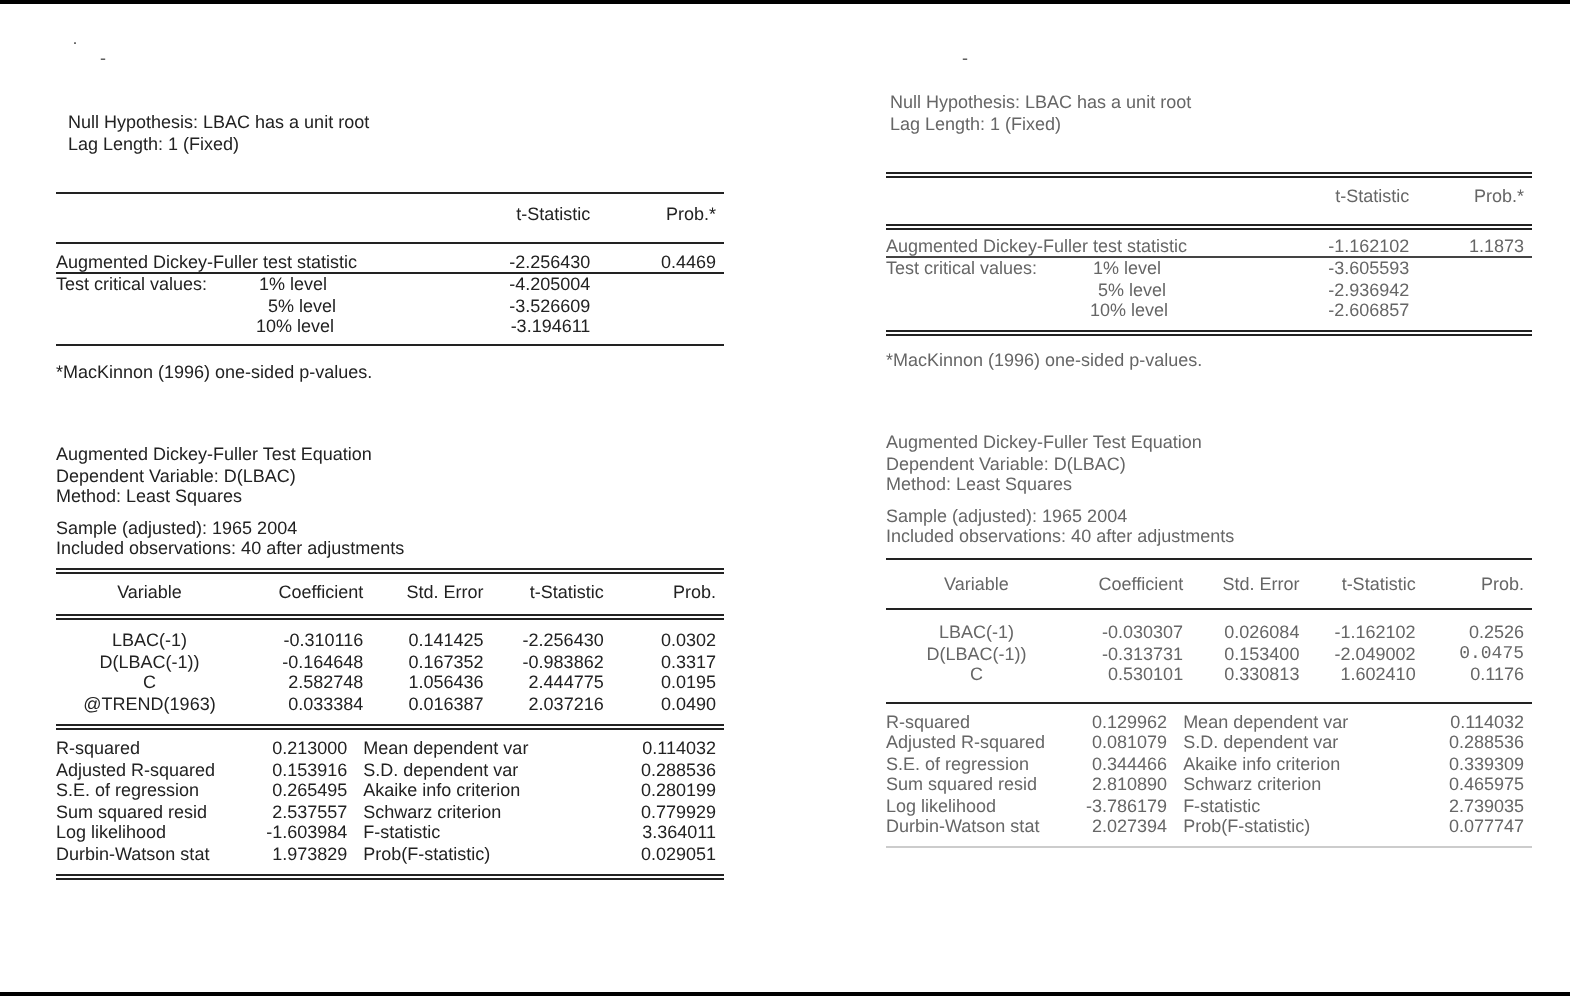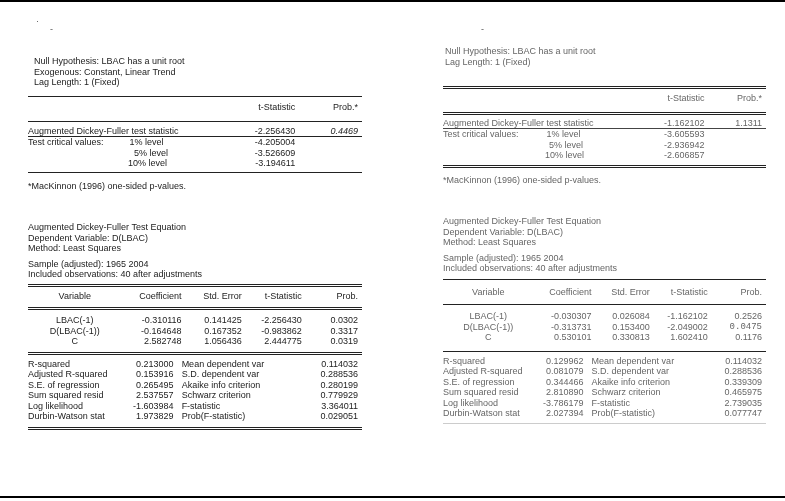--- a/index.html
+++ b/index.html
@@ -26,42 +26,41 @@
 <body>
 
 <div class="topbar"></div>
 
 <div class="panel" id="left">
   <div class="mark" style="left:8px;top:16px;">·</div>
   <div class="mark" style="left:22px;top:24px;">-</div>
 
   <div style="position:absolute;top:56px;left:6px;width:322px;">
     <div class="line">Null Hypothesis: LBAC has a unit root</div>
-    <div class="line">Exogenous: Constant, Linear Trend</div>
     <div class="line">Lag Length: 1 (Fixed)</div>
   </div>
 
   <div style="position:absolute;top:96px;left:0;width:334px;">
     <div class="rule1"></div>
     <table style="margin-top:5px;">
       <tbody>
           <tr>
         <td style="width:58%"></td>
         <td class="num" style="width:22%">t-Statistic</td>
         <td class="num" style="width:20%;padding-right:4px;">Prob.*</td>
       </tr>
     </tbody>
       </table>
     <div class="rule1" style="margin-top:8px;"></div>
     <table style="margin-top:4px;">
       <tbody>
           <tr style="border-bottom:1px solid #222;">
         <td style="width:58%">Augmented Dickey-Fuller test statistic</td>
         <td class="num" style="width:22%">-2.256430</td>
-        <td class="num" style="width:20%;padding-right:4px;font-style:italic;">0.4469</td>
+        <td class="num" style="width:20%;padding-right:4px;">0.4469</td>
       </tr>
       <tr>
         <td><span>Test critical values:</span><span style="display:inline-block;width:26px"></span><span>1% level</span></td>
         <td class="num">-4.205004</td>
             <td></td>
       </tr>
       <tr>
         <td style="padding-left:106px">5% level</td>
         <td class="num">-3.526609</td>
             <td></td>
@@ -110,21 +109,28 @@
         <td class="num">-0.164648</td>
         <td class="num">0.167352</td>
         <td class="num">-0.983862</td>
         <td class="num" style="padding-right:4px;">0.3317</td>
       </tr>
       <tr>
         <td class="ctr">C</td>
         <td class="num">2.582748</td>
         <td class="num">1.056436</td>
         <td class="num">2.444775</td>
-        <td class="num" style="padding-right:4px;">0.0319</td>
+        <td class="num" style="padding-right:4px;">0.0195</td>
+      </tr>
+      <tr>
+        <td class="ctr">@TREND(1963)</td>
+        <td class="num">0.033384</td>
+        <td class="num">0.016387</td>
+        <td class="num">2.037216</td>
+        <td class="num" style="padding-right:4px;">0.0490</td>
       </tr>
     </tbody>
       </table>
     <div class="rule2" style="margin-top:5px;"></div>
     <table style="margin-top:4px;">
       <tbody>
           <tr>
         <td style="width:30%">R-squared</td>
         <td class="num" style="width:16%;padding-right:8px;">0.213000</td>
         <td style="width:34%">Mean dependent var</td>
@@ -184,21 +190,21 @@
         <td class="num" style="width:19%;padding-right:4px;">Prob.*</td>
       </tr>
     </tbody>
       </table>
     <div class="rule2" style="margin-top:8px;"></div>
     <table style="margin-top:3px;">
       <tbody>
           <tr style="border-bottom:1px solid #444;">
         <td style="width:60%">Augmented Dickey-Fuller test statistic</td>
         <td class="num" style="width:21%">-1.162102</td>
-        <td class="num" style="width:19%;padding-right:4px;">1.1311</td>
+        <td class="num" style="width:19%;padding-right:4px;">1.1873</td>
       </tr>
       <tr>
         <td><span>Test critical values:</span><span style="display:inline-block;width:28px"></span><span>1% level</span></td>
         <td class="num">-3.605593</td>
             <td></td>
       </tr>
       <tr>
         <td style="padding-left:106px">5% level</td>
         <td class="num">-2.936942</td>
             <td></td>

